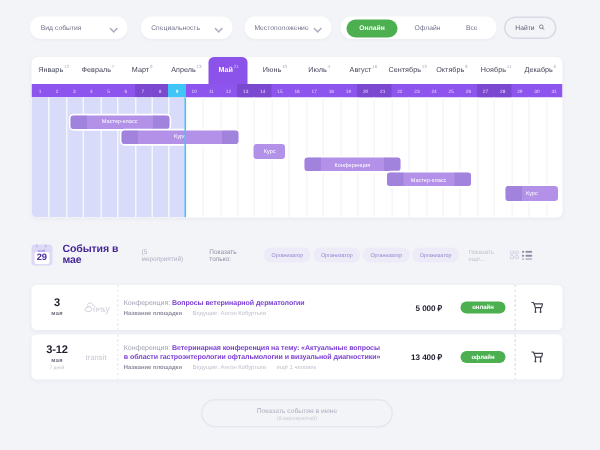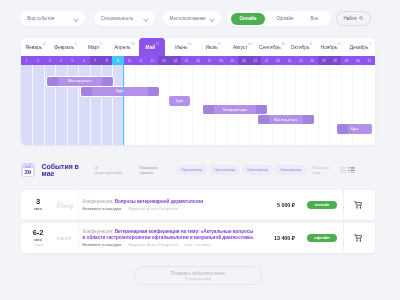--- a/index.html
+++ b/index.html
@@ -328,21 +328,21 @@
               <path d="M5.3 4 h14.9 l-2.1 6.6 h-10.4 z"></path>
               <path d="M7.7 10.6 v6.2 M16.5 10.6 v6.2"></path>
             </g>
             <circle cx="7.7" cy="18" r="1.7" fill="#43444f"></circle>
             <circle cx="16.5" cy="18" r="1.7" fill="#43444f"></circle>
           </svg>
         </div>
       </div>
       <div class="row">
       <div class="rdate">
-        <div class="d">6-2</div>
+        <div class="d">3-12</div>
         <div class="m">мая</div>
         <div class="len">7 дней</div>
       </div>
       <div class="rlogo">
           <svg width="26" height="8" viewBox="0 0 120 36">
             <text x="60" y="26" text-anchor="middle" font-family="'Liberation Sans',sans-serif" font-size="24" fill="#c9cad6">transit</text>
           </svg>
         </div>
       <div class="rmain">
         <div class="l1"><span>Конференция:</span> <b>Ветеринарная конференция на тему: «Актуальные вопросы в области гастроэнтерологии офтальмологии и визуальной диагностики»</b></div>

